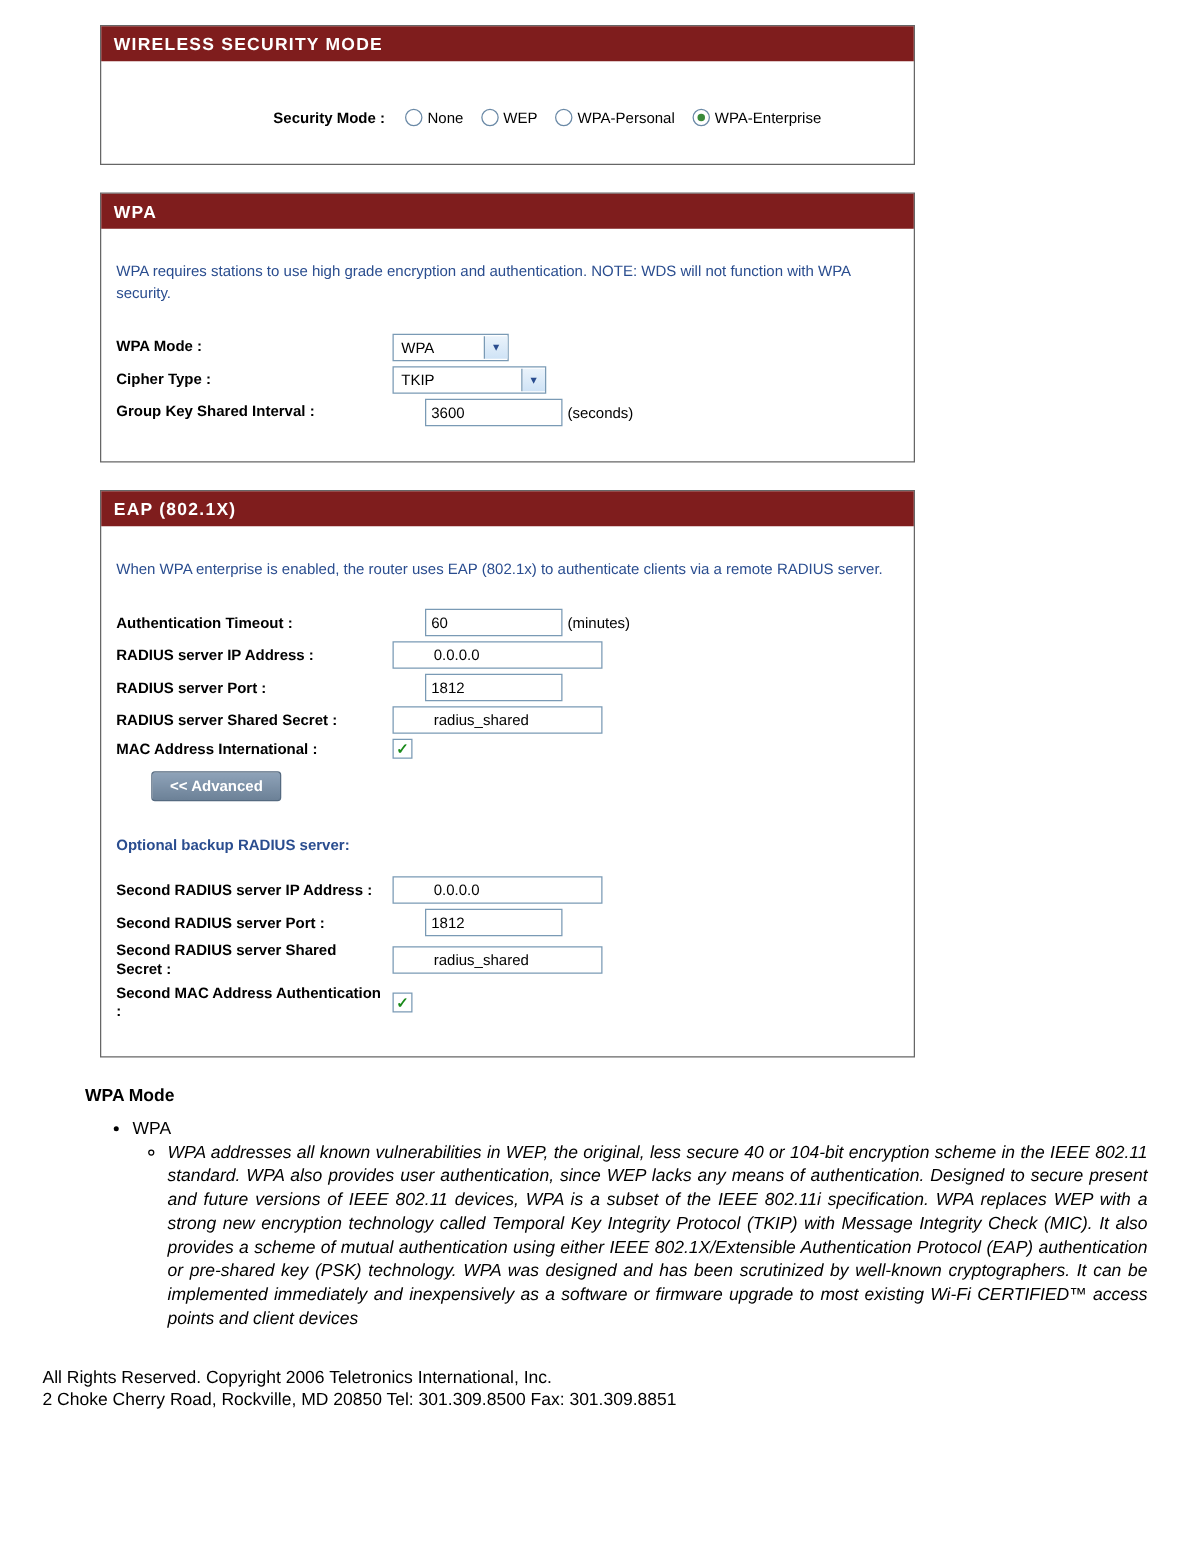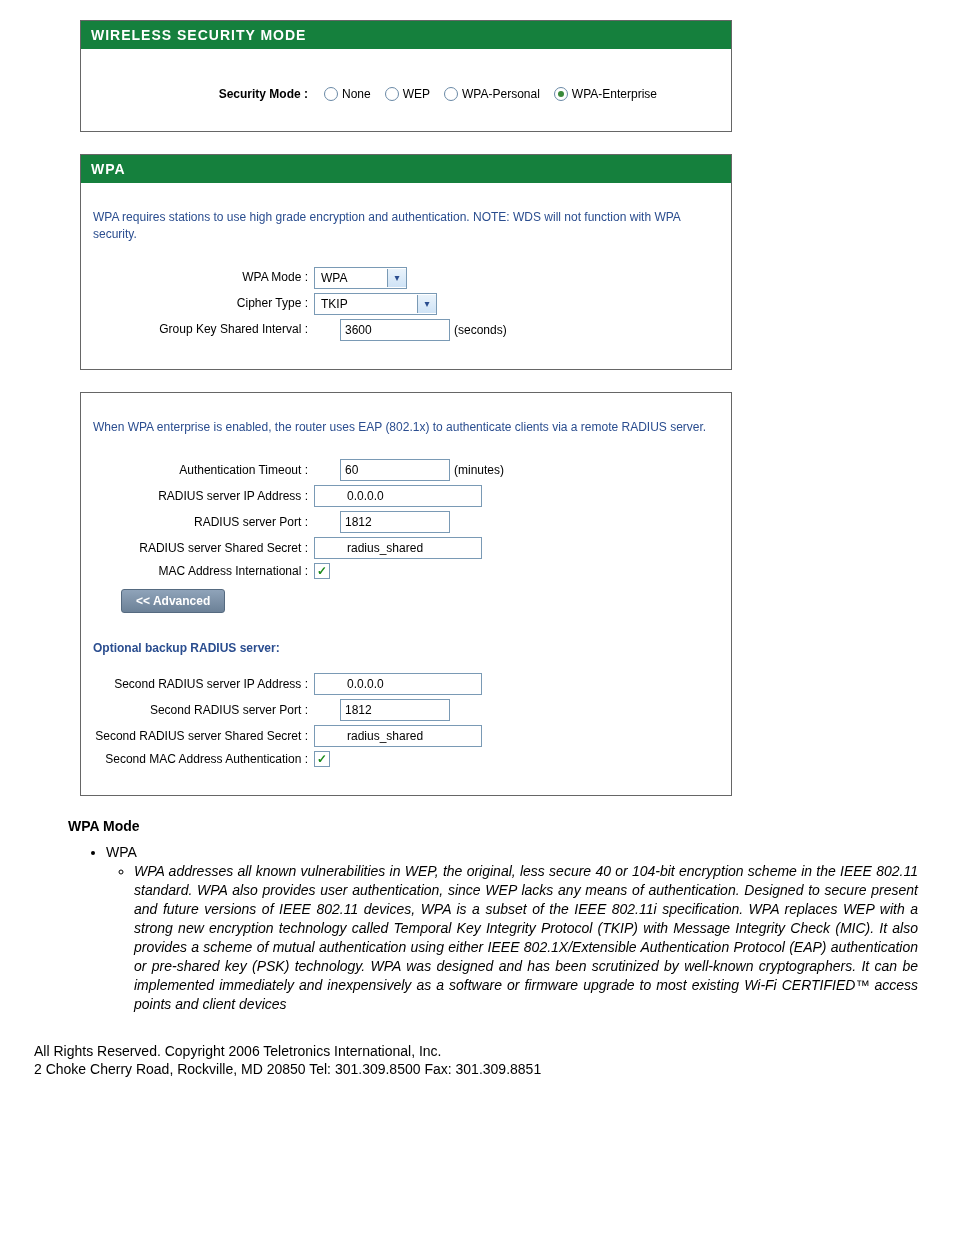--- a/index.html
+++ b/index.html
@@ -10,21 +10,21 @@
     color: #000;
     background: #fff;
   }
   .panel {
     border: 1px solid #666;
     margin: 0 0 22px 0;
     width: 650px;
     margin-left: 60px;
   }
   .panel-header {
-    background: #15803d;
+    background: #7f1d1d;
     color: #fff;
     font-weight: bold;
     font-size: 14px;
     letter-spacing: 1px;
     padding: 6px 10px;
     font-family: "Trebuchet MS", Verdana, sans-serif;
   }
   .panel-body {
     padding: 18px 12px 24px 12px;
     font-family: "Trebuchet MS", Verdana, sans-serif;
@@ -41,22 +41,21 @@
     font-weight: bold;
     margin: 28px 0 18px 0;
   }
   .form-row {
     display: flex;
     align-items: center;
     margin-bottom: 4px;
   }
   .form-label {
     width: 215px;
-    text-align: right;
-    font-weight: normal;
+    font-weight: bold;
     padding-right: 6px;
     line-height: 1.25;
   }
   .form-ctrl {
     display: flex;
     align-items: center;
   }
   .text-input {
     border: 1px solid #7a9ab5;
     height: 20px;
@@ -235,20 +234,21 @@
       <div class="form-label">Group Key Shared Interval :</div>
       <div class="form-ctrl">
         <input class="text-input w-short" value="3600" style="">
         <span class="unit">(seconds)</span>
       </div>
     </div>
   </div>
 </div>
 
 <div class="panel">
+  <div class="panel-header">EAP (802.1X)</div>
   <div class="panel-body">
     <div class="desc">When WPA enterprise is enabled, the router uses EAP (802.1x) to authenticate clients via a remote RADIUS server.</div>
 
     <div class="form-row">
       <div class="form-label">Authentication Timeout :</div>
       <div class="form-ctrl">
         <input class="text-input w-short" value="60" style="">
         <span class="unit">(minutes)</span>
       </div>
     </div>

